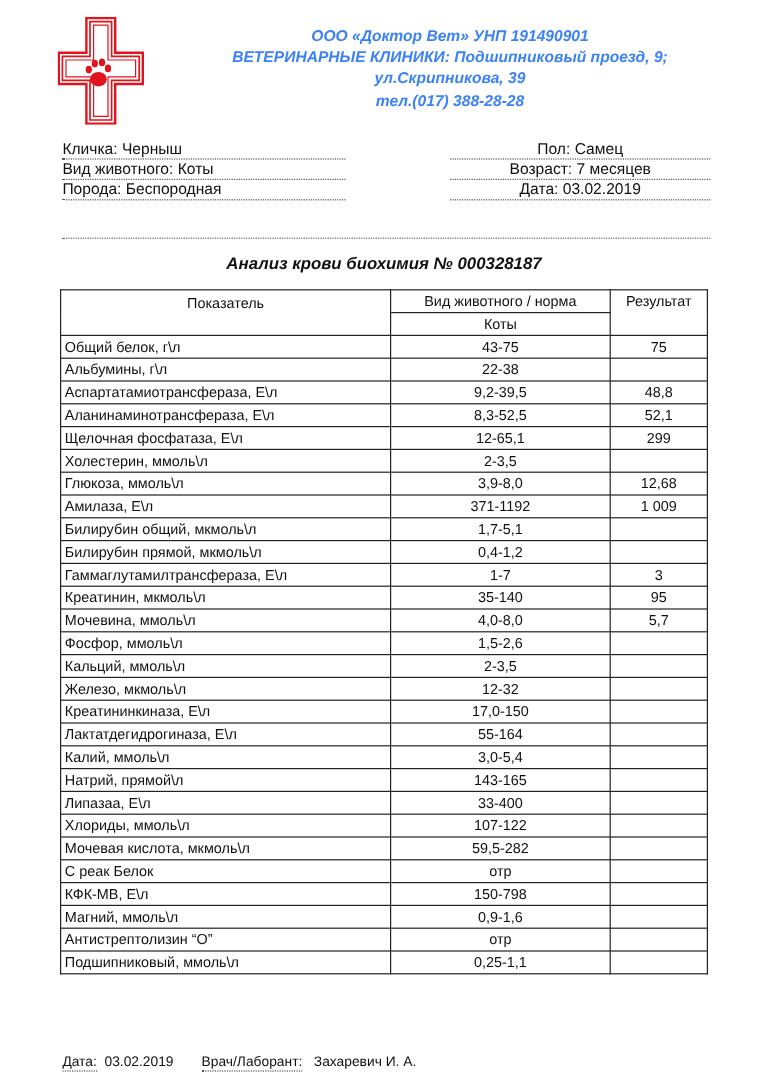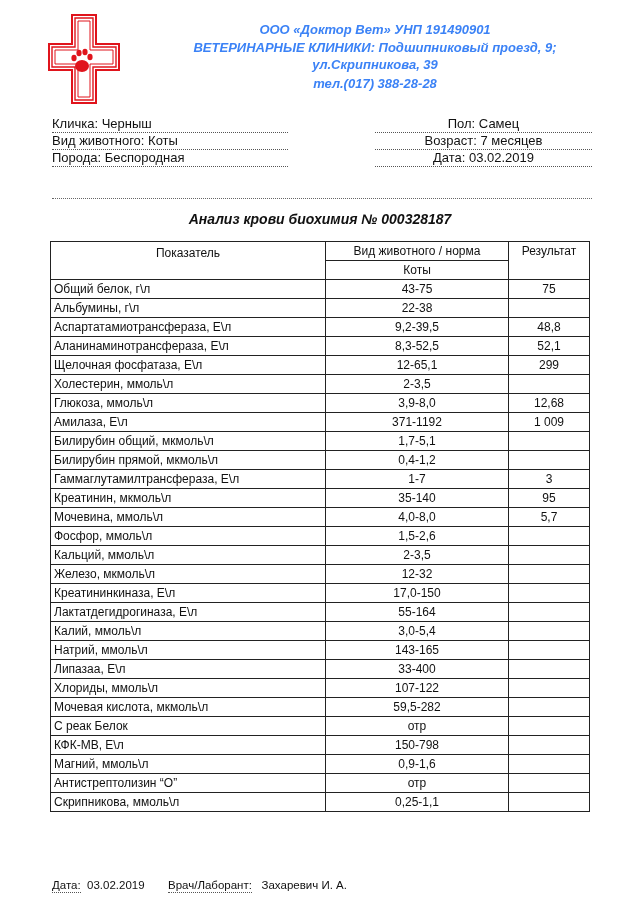--- a/index.html
+++ b/index.html
@@ -183,21 +183,21 @@
         <td>Лактатдегидрогиназа, Е\л</td>
         <td class="c">55-164</td>
         <td class="c"></td>
       </tr>
       <tr>
         <td>Калий, ммоль\л</td>
         <td class="c">3,0-5,4</td>
         <td class="c"></td>
       </tr>
       <tr>
-        <td>Натрий, ммоль\л</td>
+        <td>Натрий, прямой\л</td>
         <td class="c">143-165</td>
         <td class="c"></td>
       </tr>
       <tr>
         <td>Липазаа, Е\л</td>
         <td class="c">33-400</td>
         <td class="c"></td>
       </tr>
       <tr>
         <td>Хлориды, ммоль\л</td>
@@ -223,21 +223,21 @@
         <td>Магний, ммоль\л</td>
         <td class="c">0,9-1,6</td>
         <td class="c"></td>
       </tr>
       <tr>
         <td>Антистрептолизин “О”</td>
         <td class="c">отр</td>
         <td class="c"></td>
       </tr>
       <tr>
-        <td>Скрипникова, ммоль\л</td>
+        <td>Подшипниковый, ммоль\л</td>
         <td class="c">0,25-1,1</td>
         <td class="c"></td>
       </tr>
     </tbody>
 </table>
 
 <div class="footer" style="left:52px;">
   <span class="dlabel">Дата:</span>&nbsp;
   <span>03.02.2019</span>
 </div>

